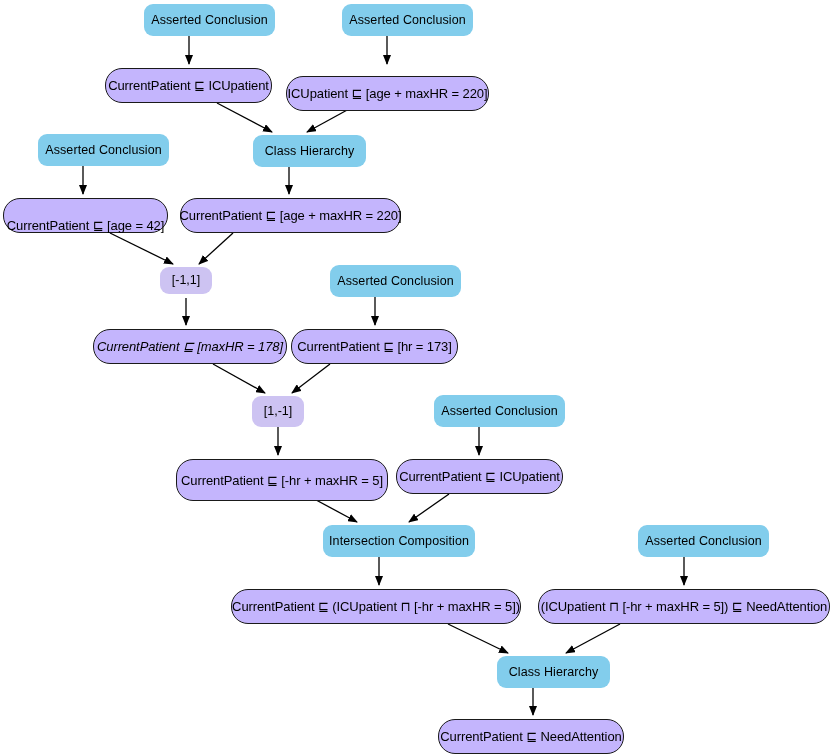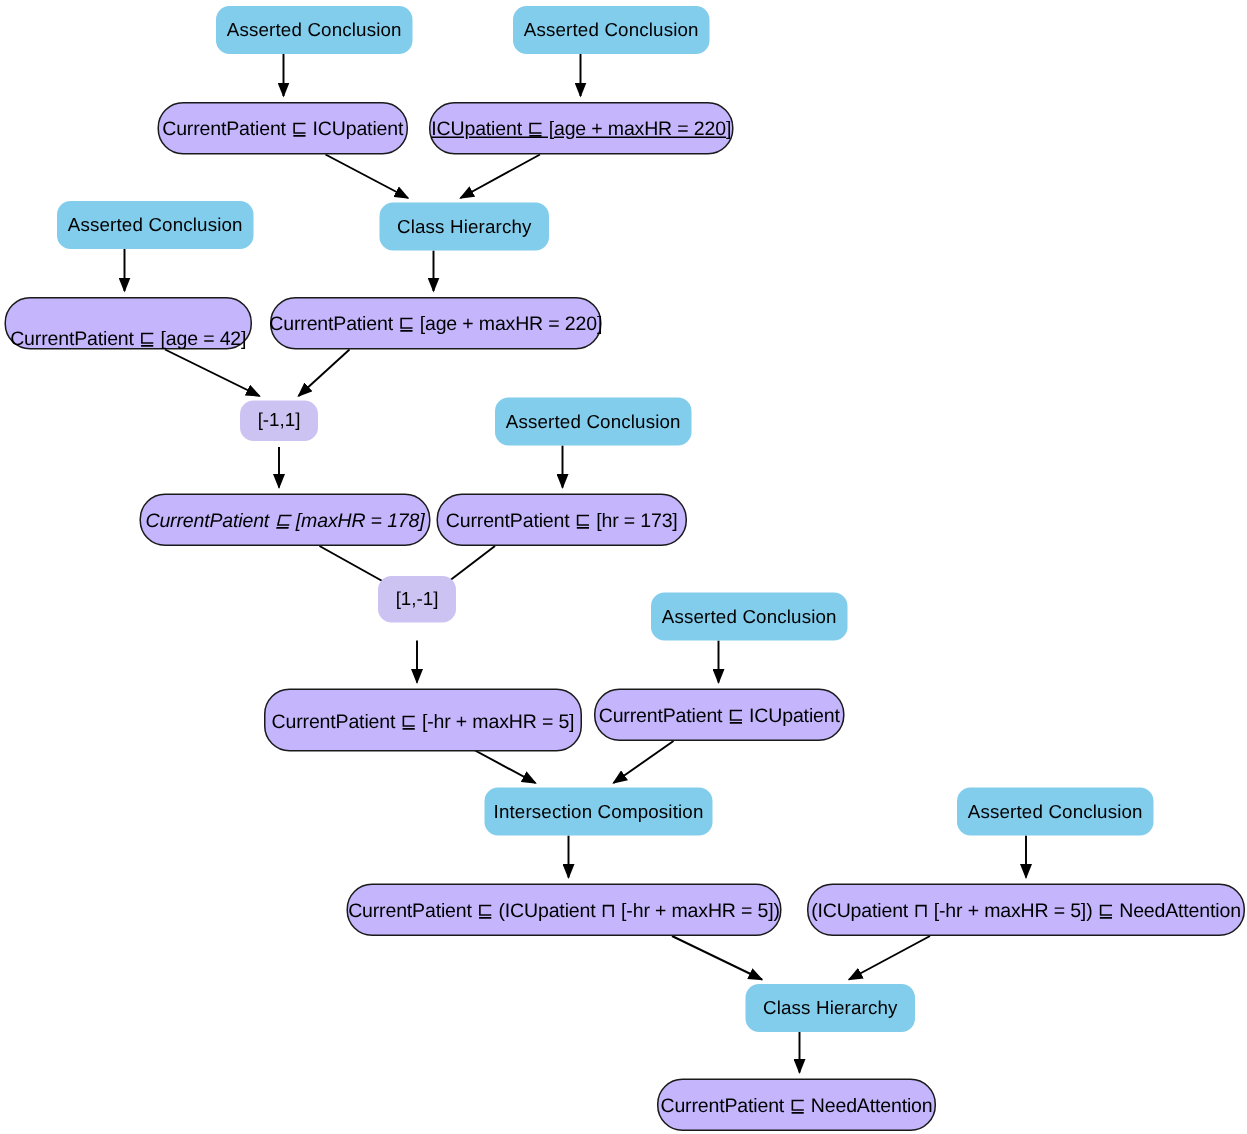--- a/index.html
+++ b/index.html
@@ -97,21 +97,21 @@
   <div id="nodes-group">
       <div class="node node-rule" style="left: 124px; top: 4px; width: 131px; height: 32px;">
         <span>Asserted  Conclusion</span>
       </div>
       <div class="node node-rule" style="left: 322px; top: 4px; width: 131px; height: 32px;">
         <span>Asserted  Conclusion</span>
       </div>
       <div class="node node-axiom" style="left: 105px; top: 68px; width: 167px; height: 35px;">
         <span>CurrentPatient ⊑ ICUpatient</span>
       </div>
-      <div class="node node-axiom" style="left: 286px; top: 68px; width: 203px; height: 35px; text-decoration: underline;">
+      <div class="node node-axiom" style="left: 286px; top: 76px; width: 203px; height: 35px;">
         <span>ICUpatient ⊑ [age + maxHR = 220]</span>
       </div>
       <div class="node node-rule" style="left: 233px; top: 135px; width: 113px; height: 32px;">
         <span>Class  Hierarchy</span>
       </div>
       <div class="node node-rule" style="left: 18px; top: 134px; width: 131px; height: 32px;">
         <span>Asserted  Conclusion</span>
       </div>
       <div class="node node-axiom" style="left: 3px; top: 198px; width: 165px; height: 35px; align-items: flex-end;">
         <span>CurrentPatient ⊑ [age = 42]</span>
@@ -124,21 +124,21 @@
       </div>
       <div class="node node-rule" style="left: 310px; top: 265px; width: 131px; height: 32px;">
         <span>Asserted  Conclusion</span>
       </div>
       <div class="node node-axiom" style="left: 93px; top: 329px; width: 194px; height: 35px; font-style: italic;">
         <span>CurrentPatient ⊑ [maxHR = 178]</span>
       </div>
       <div class="node node-axiom" style="left: 291px; top: 329px; width: 167px; height: 35px;">
         <span>CurrentPatient ⊑ [hr = 173]</span>
       </div>
-      <div class="node node-interval" style="left: 252px; top: 384px; width: 52px; height: 31px;">
+      <div class="node node-interval" style="left: 252px; top: 396px; width: 52px; height: 31px;">
         <span>[1,-1]</span>
       </div>
       <div class="node node-rule" style="left: 414px; top: 395px; width: 131px; height: 32px;">
         <span>Asserted  Conclusion</span>
       </div>
       <div class="node node-axiom" style="left: 176px; top: 459px; width: 212px; height: 42px;">
         <span>CurrentPatient ⊑ [-hr + maxHR = 5]</span>
       </div>
       <div class="node node-axiom" style="left: 396px; top: 459px; width: 167px; height: 35px;">
         <span>CurrentPatient ⊑ ICUpatient</span>

